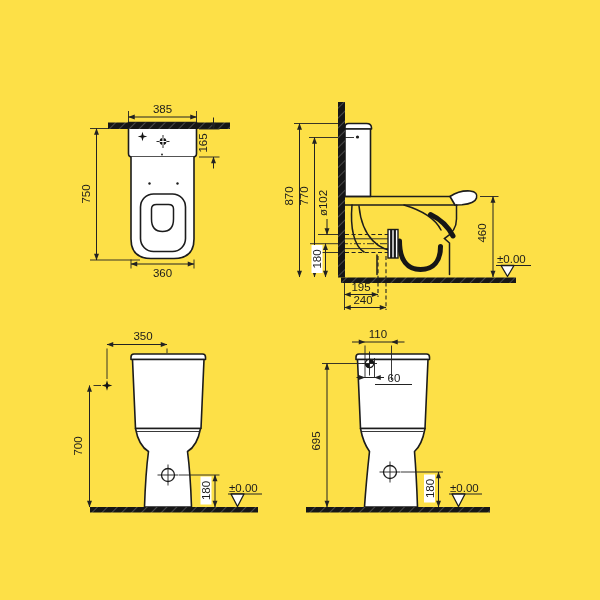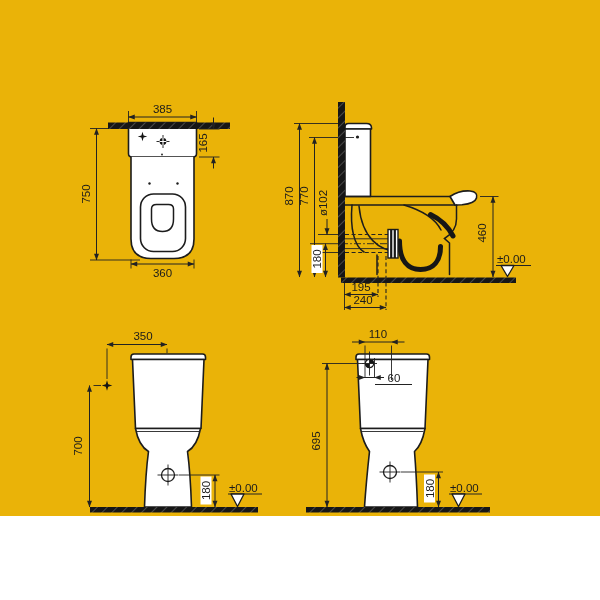--- a/index.html
+++ b/index.html
@@ -1,16 +1,16 @@
 <!DOCTYPE html>
 <html><head>
 <meta charset="utf-8">
 <style>
   html,body{margin:0;padding:0;background:#fff;}
-  .stage{width:600px;height:516px;background:#eab308;position:relative;overflow:hidden;}
+  .stage{width:600px;height:600px;background:#fde047;position:relative;overflow:hidden;}
   svg{display:block;}
   text{font-family:"Liberation Sans","DejaVu Sans",sans-serif;font-size:11.5px;fill:#1b1b1b;}
   .rot{font-size:11.5px;}
   .outl{fill:#ffffff;stroke:#1c1c1c;stroke-width:1.6;stroke-linejoin:round;}
   .thin{fill:none;stroke:#1c1c1c;stroke-width:1.5;stroke-linecap:round;}
   .thick{fill:none;stroke:#161616;stroke-width:5;stroke-linecap:round;}
   .dim{stroke:#222;stroke-width:1;fill:none;}
   .ext{stroke:#222;stroke-width:0.9;fill:none;}
   .dash{stroke:#222;stroke-width:1.1;fill:none;stroke-dasharray:4 2.6;}
   .cl{stroke:#222;stroke-width:0.9;fill:none;stroke-dasharray:7 2.2 1.6 2.2;}

